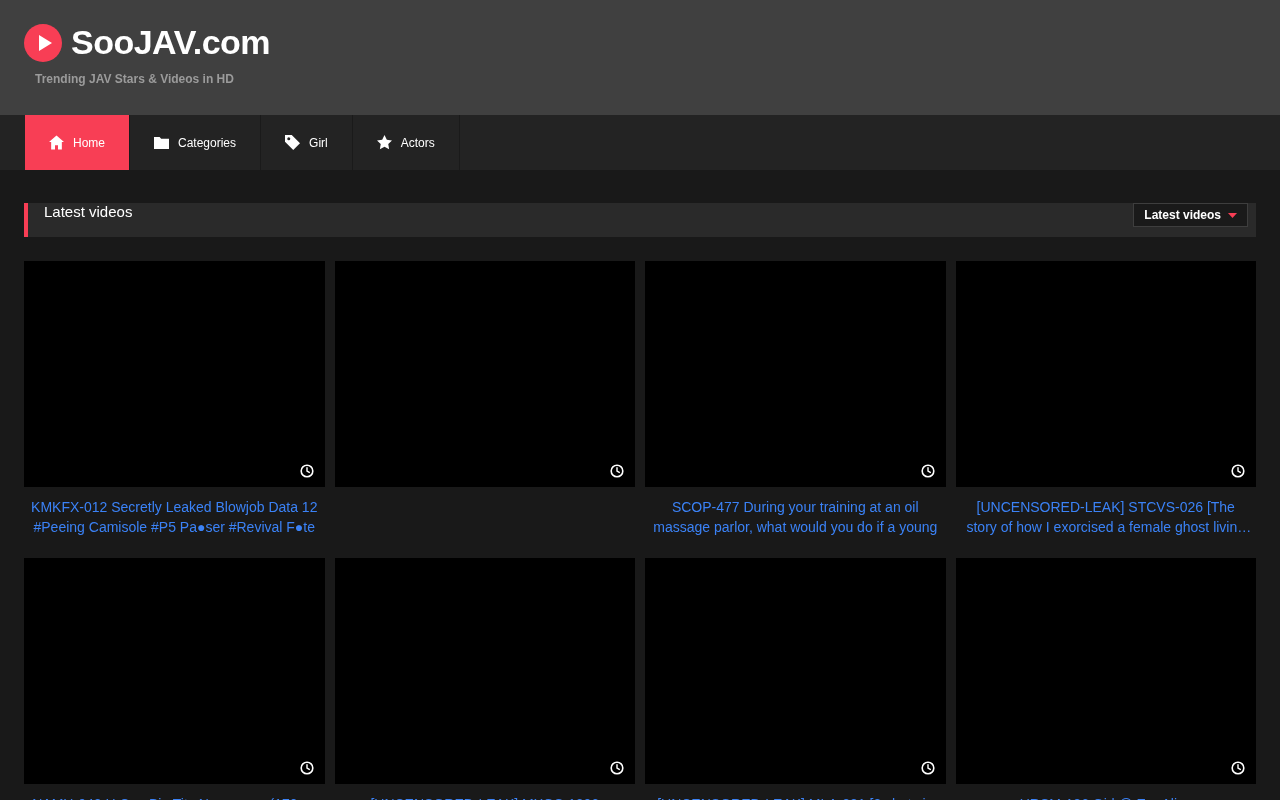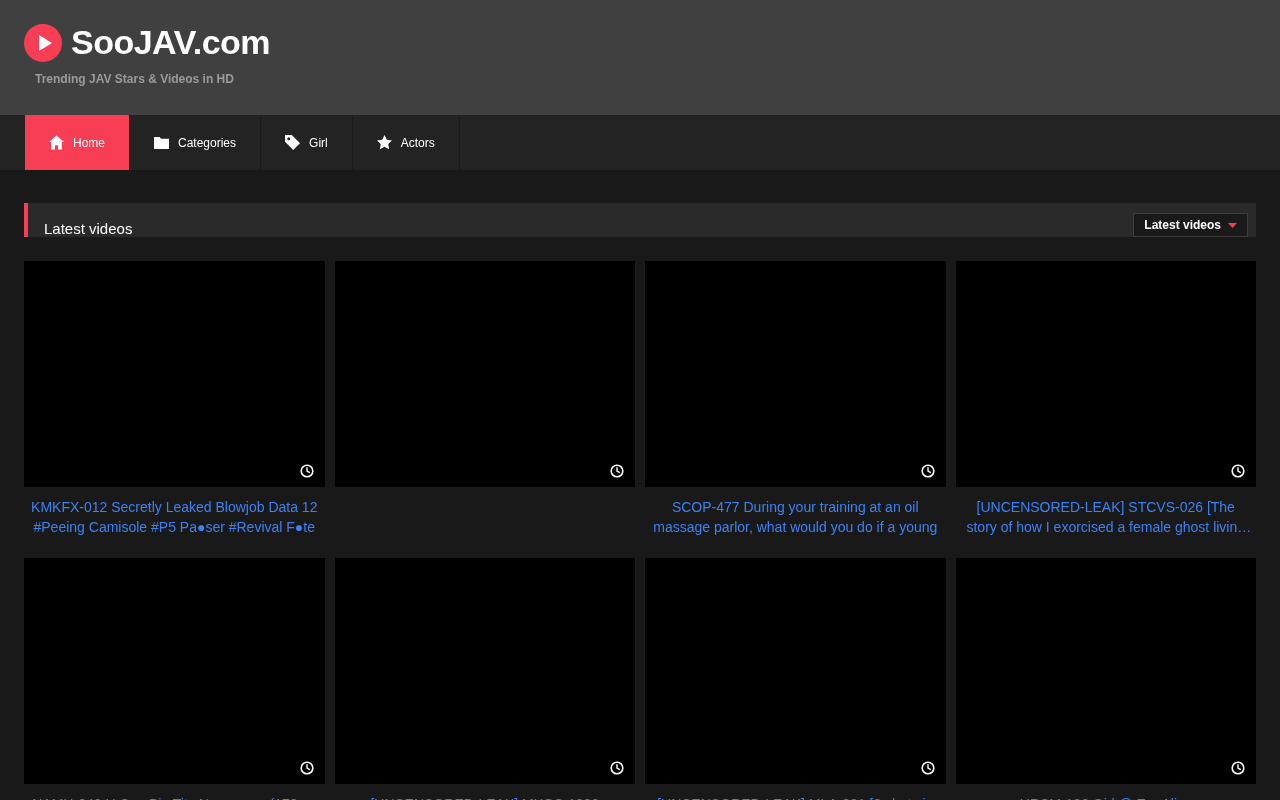--- a/index.html
+++ b/index.html
@@ -33,21 +33,21 @@
     display:flex; align-items:center; gap:9px; padding:0 24px;
     color:#fff; font-size:12px; cursor:pointer; border-right:1px solid #1a1a1a;
   }
   .nav-item.active { background:#f83e55; }
   .nav-item svg { width:15px; height:15px; display:block; }
 
   
   .main { padding:0 24px; }
   .section-bar {
     margin-top:33px; height:34px; background:#2a2a2a; border-left:4px solid #f83e55;
-    display:flex; align-items:flex-end; justify-content:space-between; padding:0 8px 0 16px;
+    display:flex; align-items:flex-start; justify-content:space-between; padding:0 8px 0 16px;
   }
   .section-title { color:#fff; font-size:15px; }
   .sort-btn {
     height:24px; background:#1a1a1a; border:1px solid #3e3e3e; color:#fff;
     font-size:12px; font-weight:bold; padding:0 10px; display:flex; align-items:center; gap:7px;
     cursor:pointer; font-family:"Liberation Sans", sans-serif;
   }
   .sort-btn svg { width:9px; height:5px; display:block; }
 
   .video-grid {

